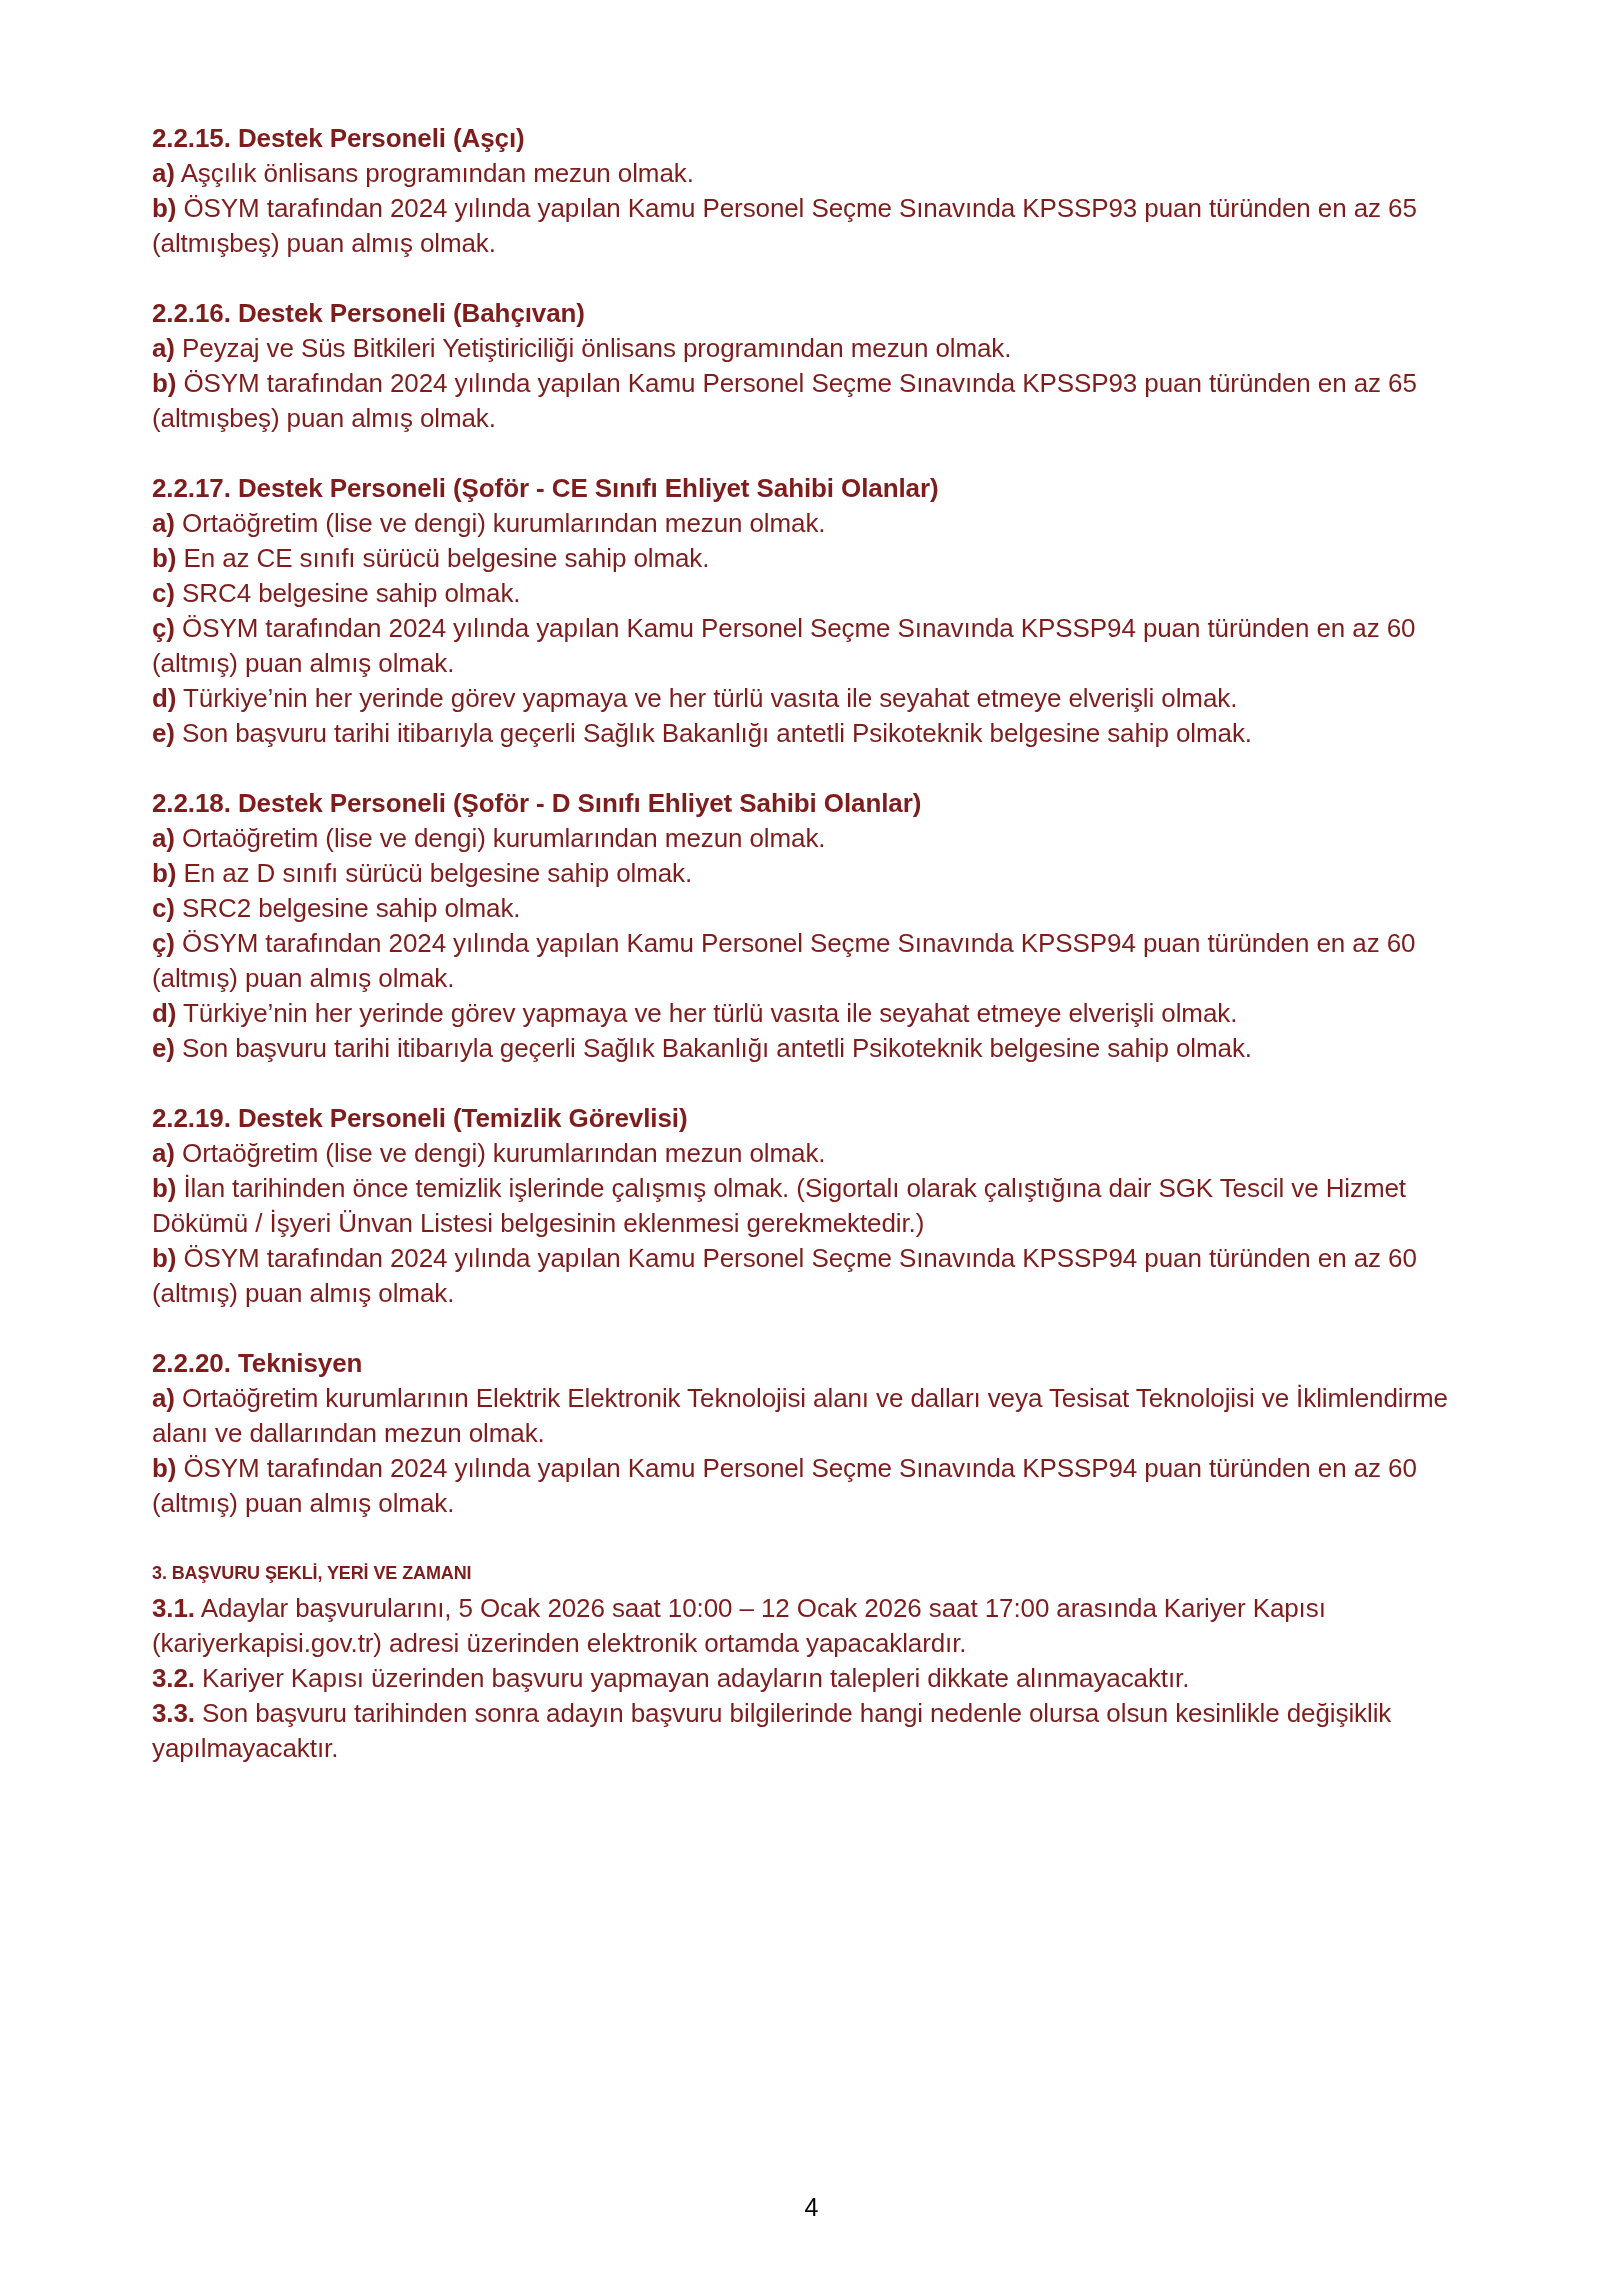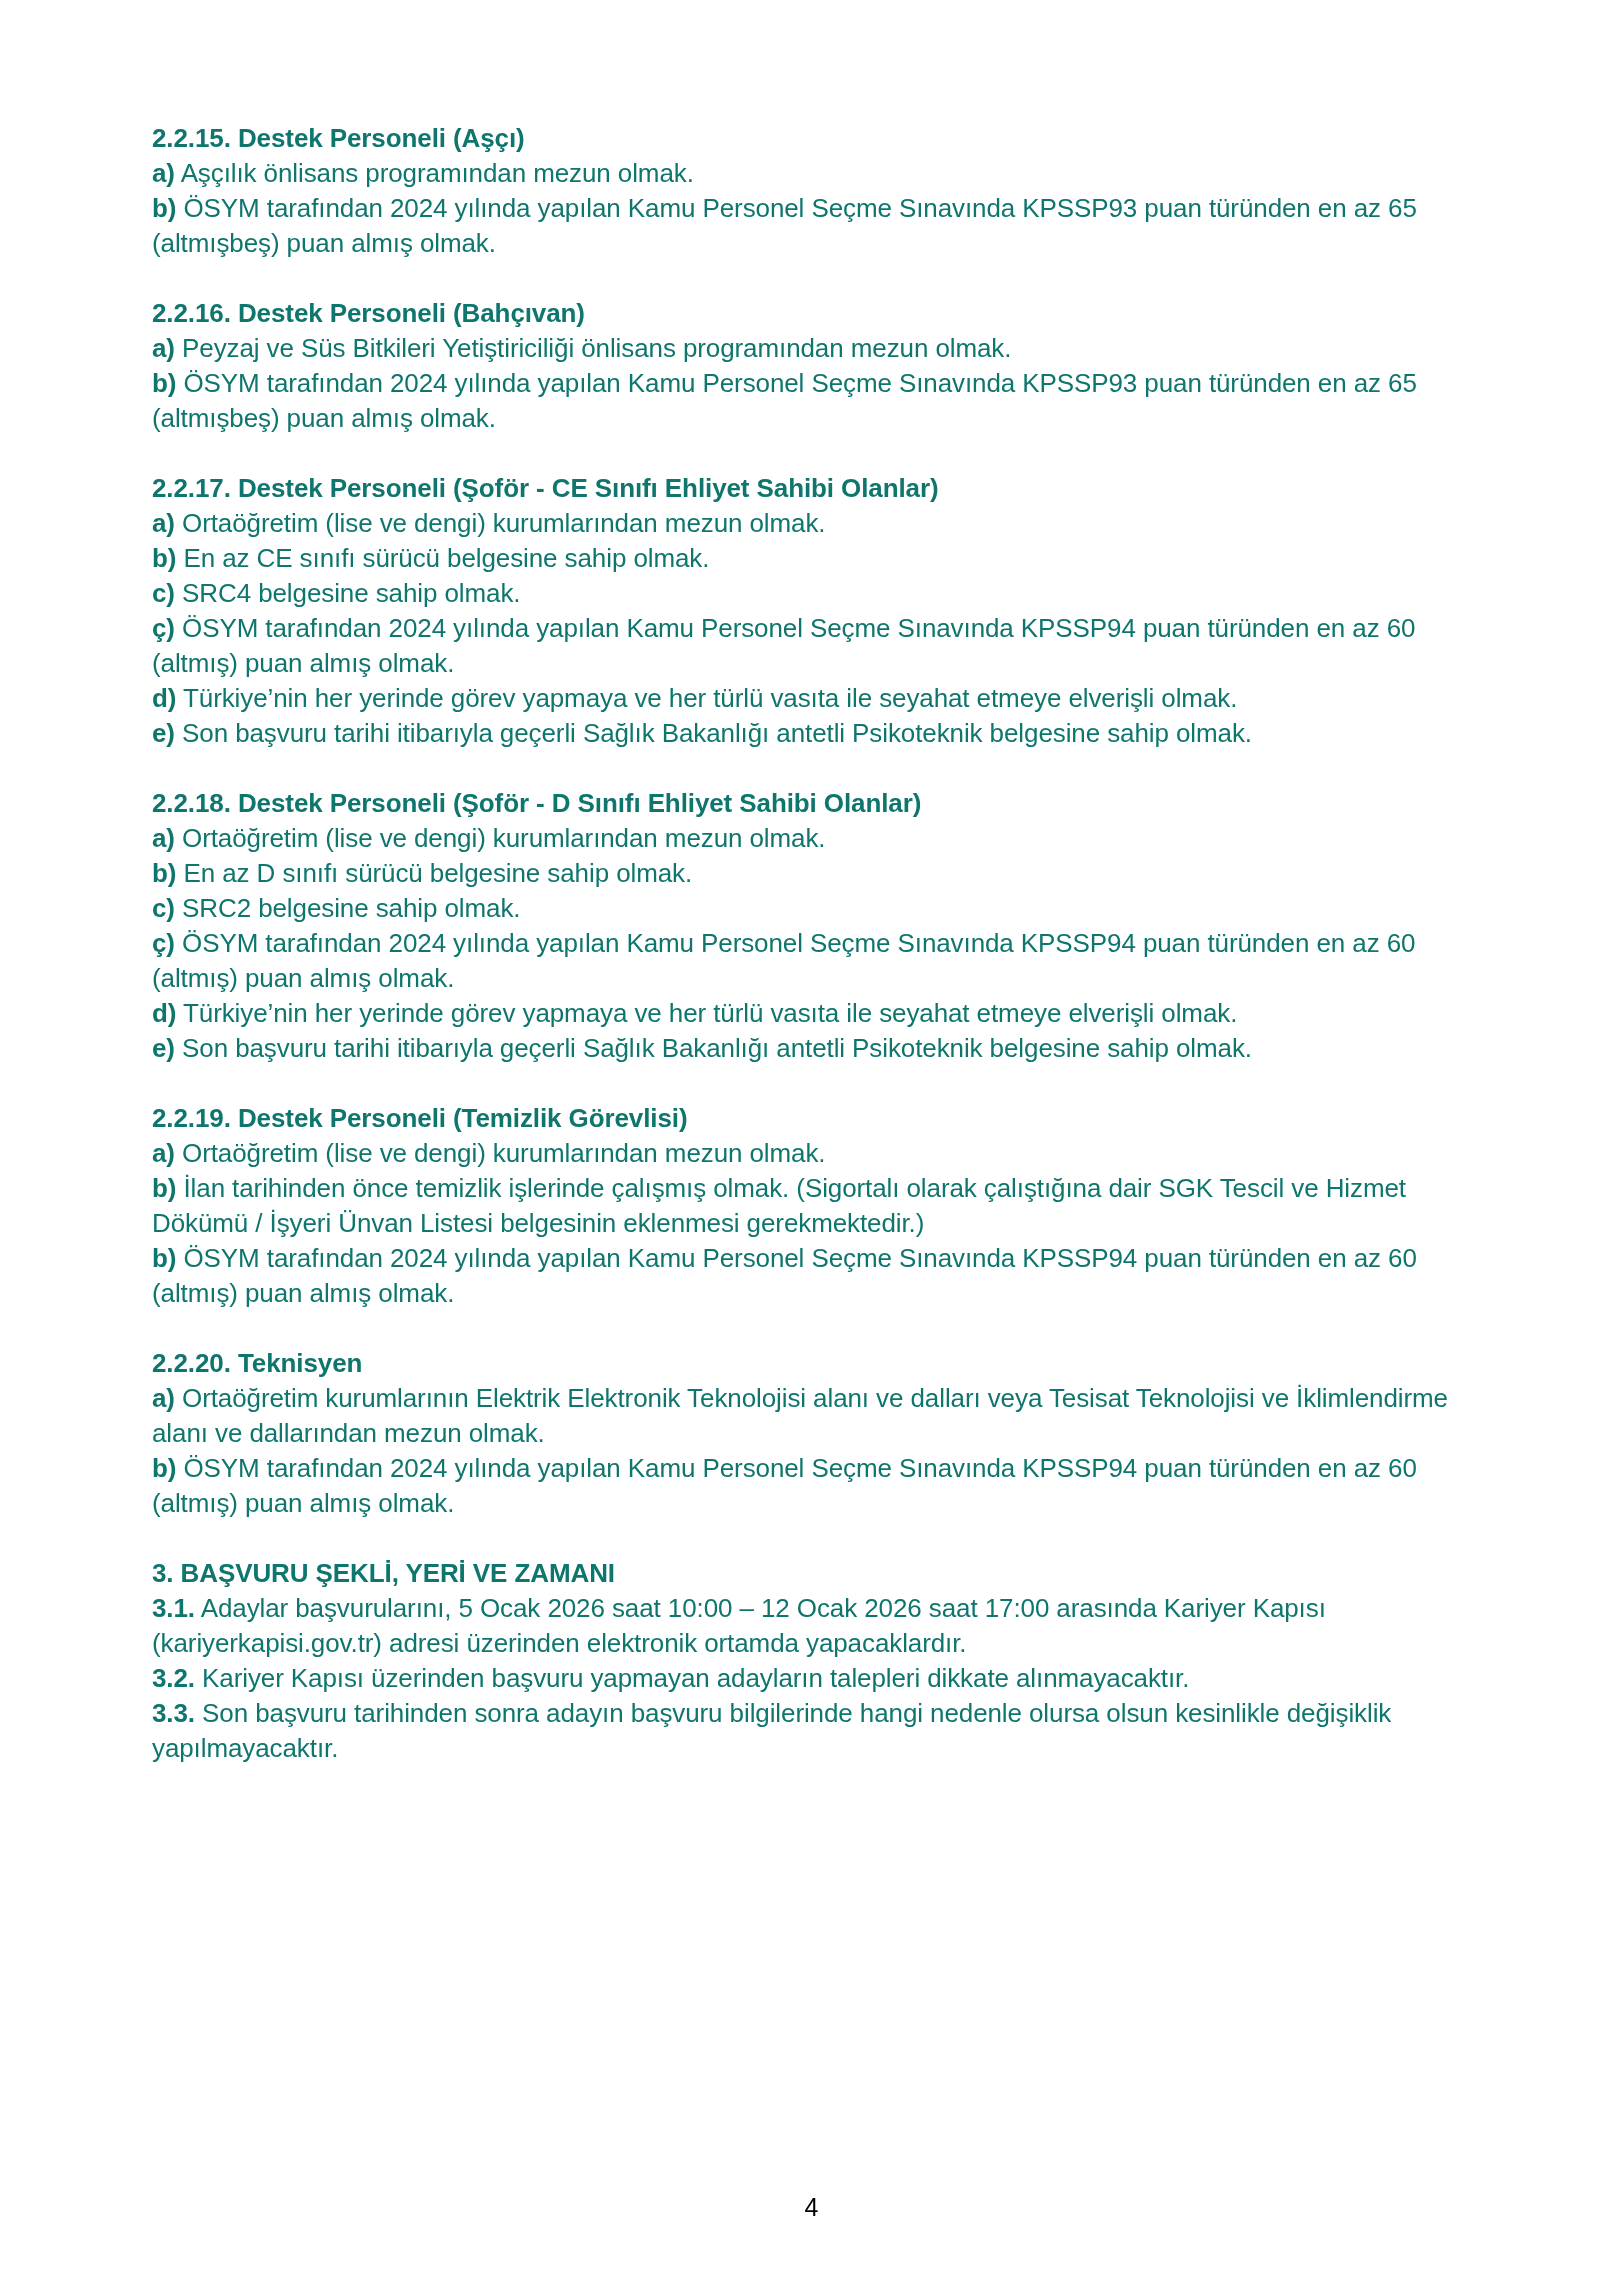--- a/index.html
+++ b/index.html
@@ -16,21 +16,21 @@
     width: 1623px;
     height: 2295px;
     background: #ffffff;
     box-sizing: border-box;
     padding: 121px 156px 0 152px;
     overflow: hidden;
   }
   .doc-body {
     font-size: 26px;
     line-height: 35px;
-    color: #0f766e;
+    color: #7f1d1d;
     letter-spacing: -0.1px;
     word-spacing: 0px;
     -webkit-font-smoothing: antialiased;
   }
   
   .section {
     margin: 0 0 0 0;
   }
   .section + .section {
     margin-top: 35px;
@@ -50,21 +50,21 @@
   .para.justify {
     text-align: justify;
     text-align-last: left;
   }
   .lbl {
     font-weight: bold;
   }
   
   .major-heading {
     font-weight: bold;
-    font-size: 26px;
+    font-size: 18px;
     line-height: 35px;
     margin: 0;
     letter-spacing: -0.1px;
   }
   .block-gap-major {
     margin-top: 35px;
   }
   
   .page-number {
     position: absolute;

